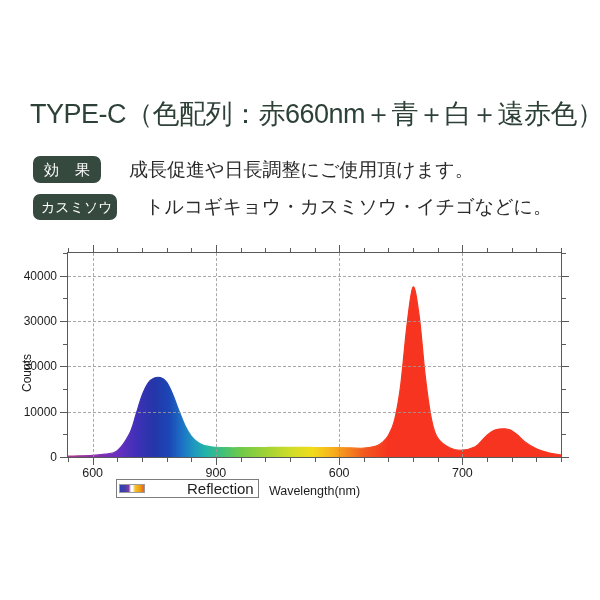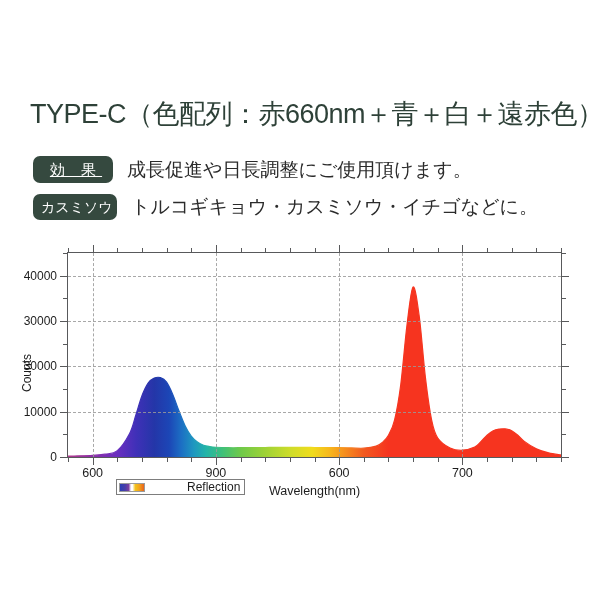--- a/index.html
+++ b/index.html
@@ -19,24 +19,24 @@
 
   .row{position:absolute;left:33px;display:flex;align-items:center;}
   .row1{top:156px;}
   .row2{top:194px;}
 
   .badge{
     background:#35493f;color:#ffffff;border-radius:7px;
     font-size:15px;line-height:1;display:inline-block;
     text-align:center;white-space:nowrap;
   }
-  .badge-kouka{padding:6px 10px;letter-spacing:6px;text-indent:6px;width:60px;text-decoration:underline;}
+  .badge-kouka{padding:6px 4px;letter-spacing:6px;text-indent:6px;width:60px;}
   .badge-jirei{padding:6px 8px;letter-spacing:0px;width:68px;font-size:14px;}
   .rowtext{
-    margin-left:14px;font-size:19px;color:#2b2b2b;white-space:nowrap;
+    margin-left:28px;font-size:19px;color:#2b2b2b;white-space:nowrap;
   }
 
   
   .chart-wrap{position:absolute;left:0;top:240px;width:600px;height:265px;}
   .plot{
     position:absolute;left:67px;top:12px;width:495px;height:206px;
     border:1px solid #58595b;background:#ffffff;box-sizing:border-box;
   }
   .plot-inner{position:absolute;inset:0;overflow:hidden;}
 
@@ -74,21 +74,21 @@
     position:absolute;left:116px;top:479px;
     border:1px solid #7d7d7d;background:#fff;
     padding:1px 4px 1px 2px;display:flex;align-items:center;gap:4px;
   }
   .legend-swatch{
     width:26px;height:9px;
     background:linear-gradient(90deg,#2b3fb5 0%,#4a3fa8 22%,#7b3fa0 36%,
       #ffffff 46%,#ffffff 52%,#f2c21c 64%,#f2a41c 80%,#e8631c 100%);
     border:1px solid #9b9b9b;box-sizing:border-box;
   }
-  .legend-label{font-size:12px;color:#1d1d1d;line-height:1;padding-left:38px;}
+  .legend-label{font-size:15px;color:#1d1d1d;line-height:1;padding-left:38px;}
 </style>
 </head>
 <body>
 
 <div class="page">
 
   <div class="title">
     <span>TYPE-C（色配列：赤660nm＋青＋白＋遠赤色）</span>
   </div>
 

